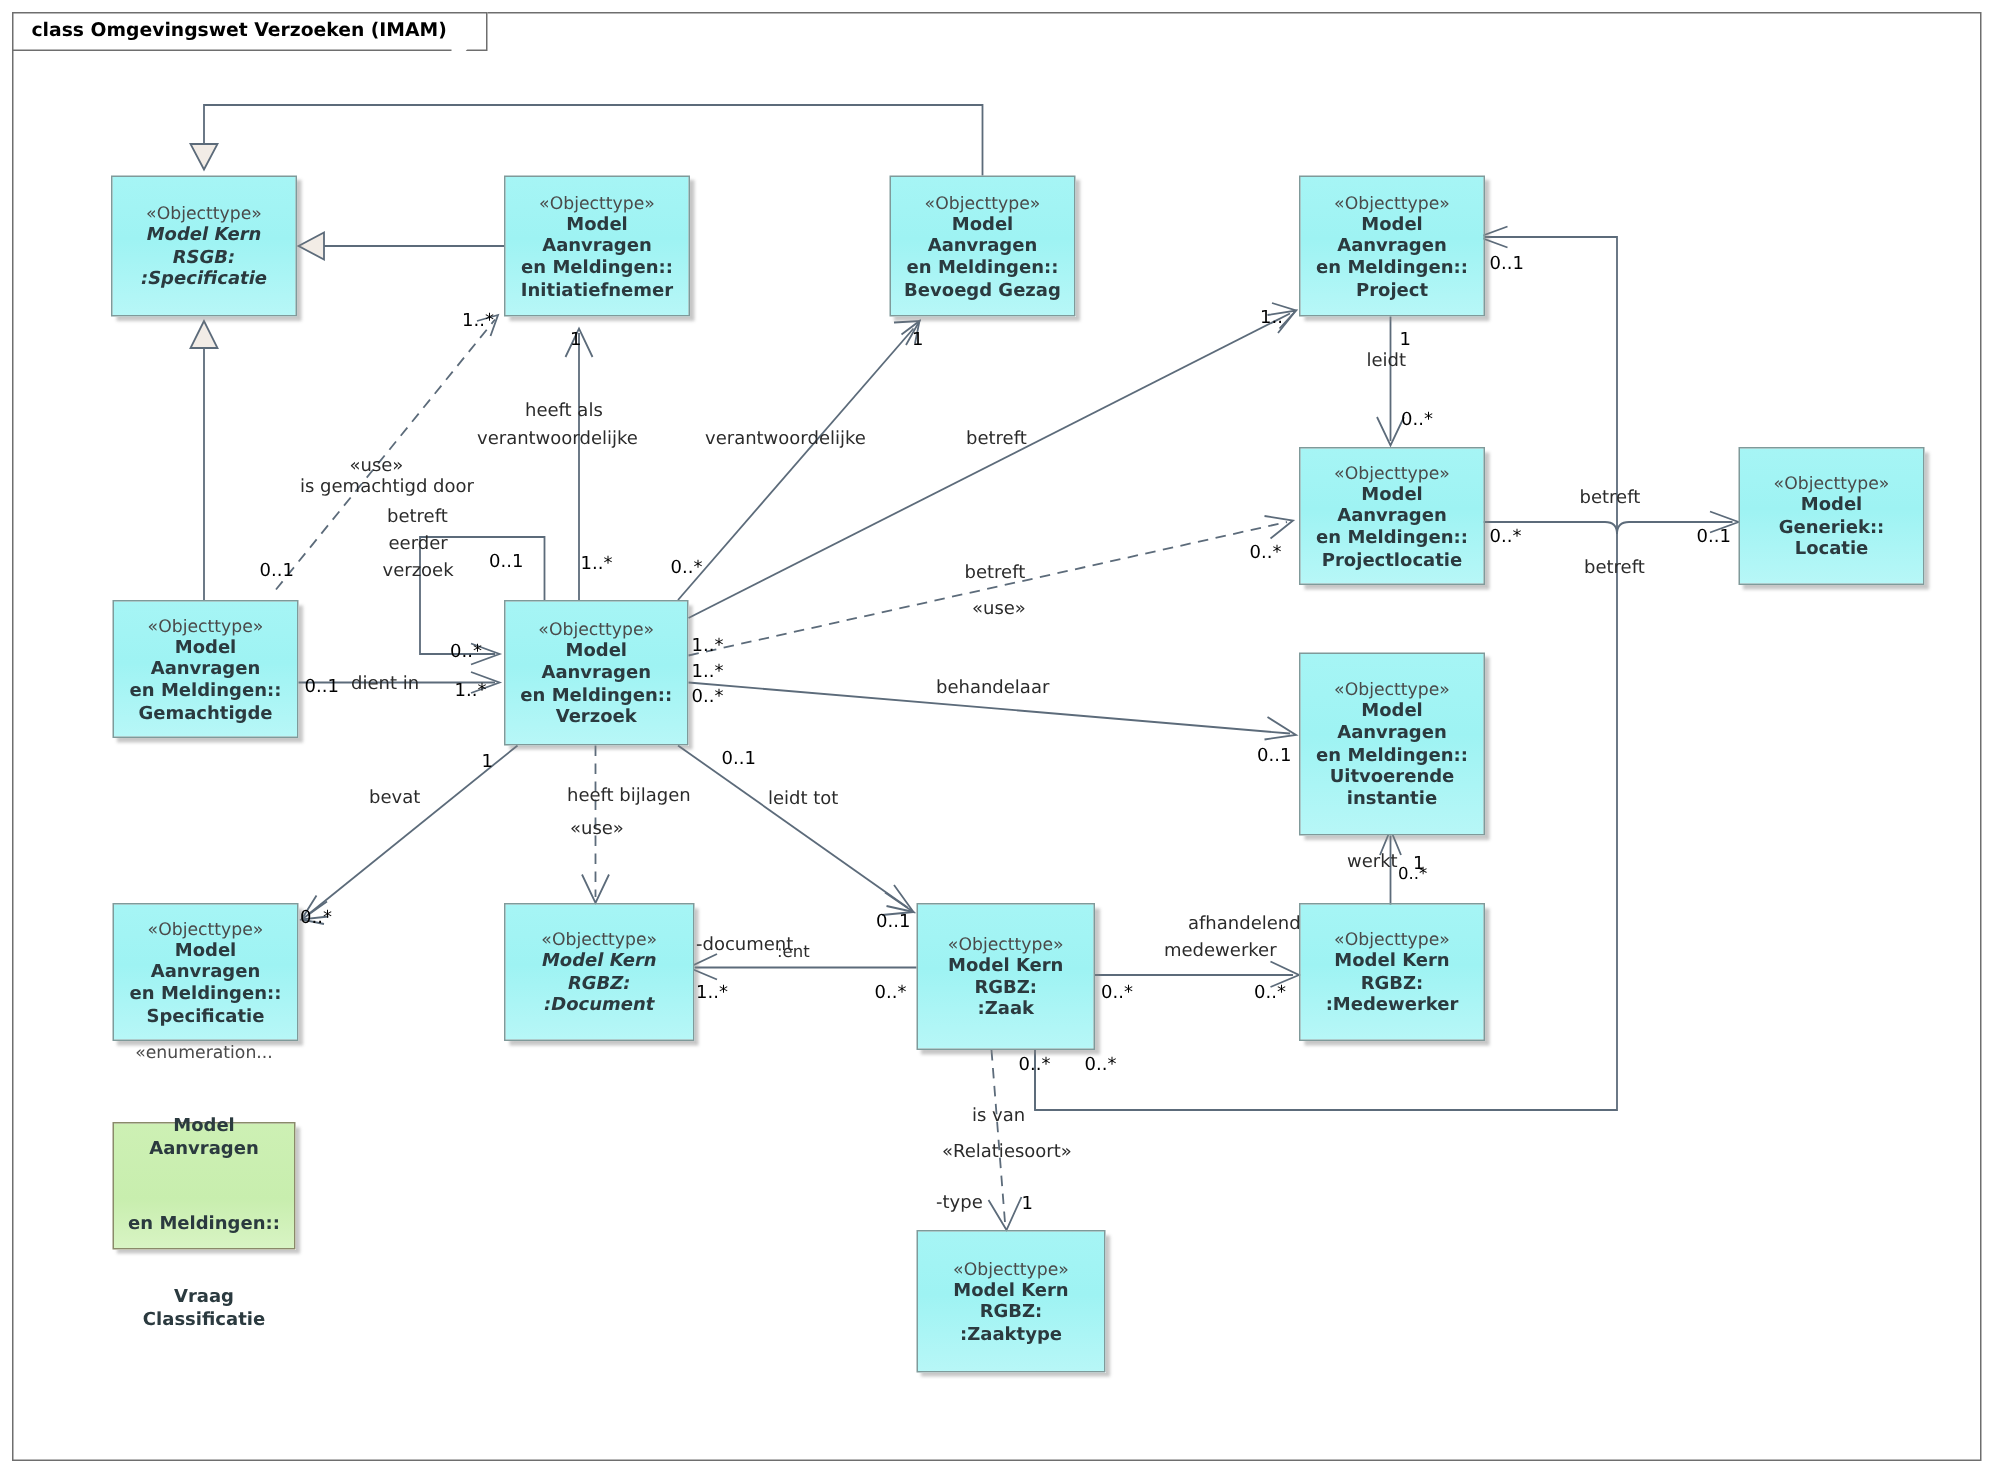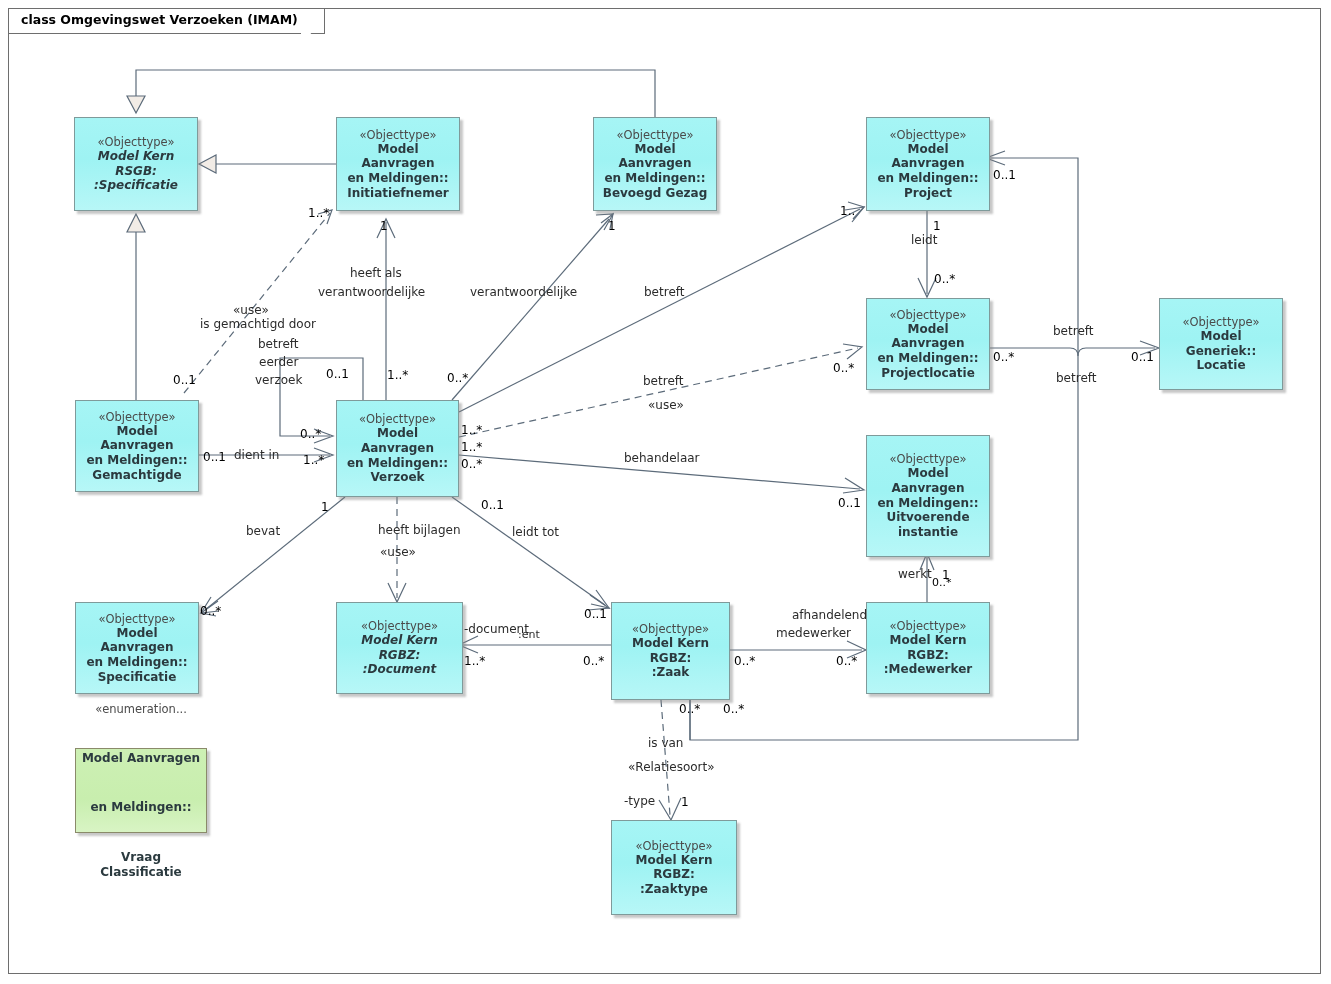--- a/index.html
+++ b/index.html
@@ -200,21 +200,21 @@
     <div class="nm">Model Kern RGBZ:</div>
     <div class="nm">:Medewerker</div>
   </div>
 
   <div class="node" style="left:611px;top:820px;width:126px;height:95px;">
     <div class="stereo">«Objecttype»</div>
     <div class="nm">Model Kern RGBZ:</div>
     <div class="nm">:Zaaktype</div>
   </div>
 
-  <div class="node enumeration" style="left:75px;top:748px;width:132px;height:85px;gap:35px;">
+  <div class="node enumeration" style="left:75px;top:748px;width:122px;height:85px;gap:35px;">
     <div class="stereo">«enumeration...</div>
     <div class="nm">Model Aanvragen</div>
     <div class="nm">en Meldingen::</div>
     <div class="nm">Vraag Classificatie</div>
   </div>
 
   <div class="lbl" style="left:200px;top:278px;margin-top:40px;">is gemachtigd door</div>
   <div class="lbl" style="left:233px;top:304px;">«use»</div>
 
   <div class="lbl" style="left:350px;top:267px;">heeft als</div>

